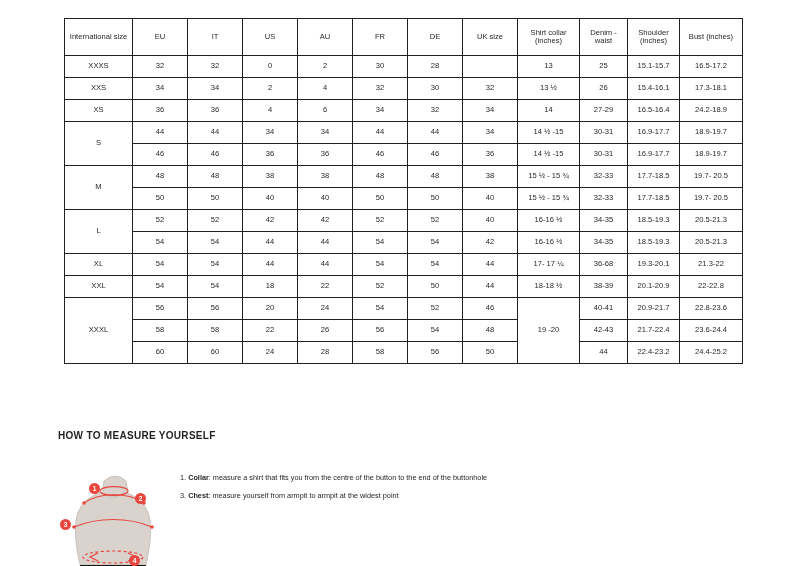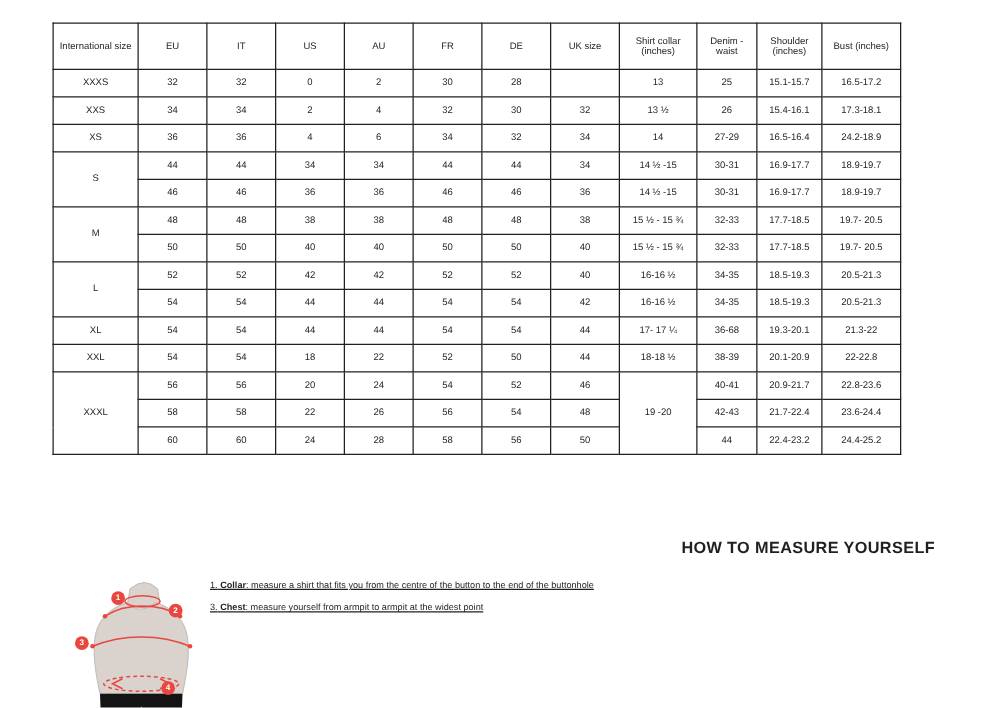--- a/index.html
+++ b/index.html
@@ -10,21 +10,21 @@
   body {
     width: 787px;
     height: 566px;
     font-family: "Liberation Sans", sans-serif;
     color: #231f20;
     position: relative;
     overflow: hidden;
   }
   #size-table-wrap {
     position: absolute;
-    left: 42px;
+    left: 64px;
     top: 18px;
     width: 678px;
   }
   table.size-table {
     border-collapse: collapse;
     width: 678px;
     table-layout: fixed;
   }
   table.size-table th,
   table.size-table td {
@@ -57,42 +57,40 @@
   col.c-bust { width: 63px; }
 
   
   #measure-section {
     position: absolute;
     left: 58px;
     top: 430px;
     width: 690px;
   }
   #measure-title {
-    font-size: 13px;
+    font-size: 10px;
     font-weight: bold;
     letter-spacing: 0.3px;
     color: #231f20;
-    margin-bottom: 10px;
-    text-align: right;
+    margin-bottom: 24px;
   }
   #measure-body {
     position: relative;
     display: flex;
     align-items: flex-start;
   }
   #figure-col {
     width: 110px;
     position: relative;
     height: 125px;
     flex: 0 0 110px;
   }
   #steps-col {
-    margin-left: 0;
+    margin-left: 12px;
     padding-top: 8px;
-    text-decoration: underline;
   }
   .step-line {
     font-size: 7.3px;
     line-height: 1.25;
     margin-bottom: 9px;
     color: #231f20;
     white-space: nowrap;
   }
   .step-line b { font-weight: bold; }
 

